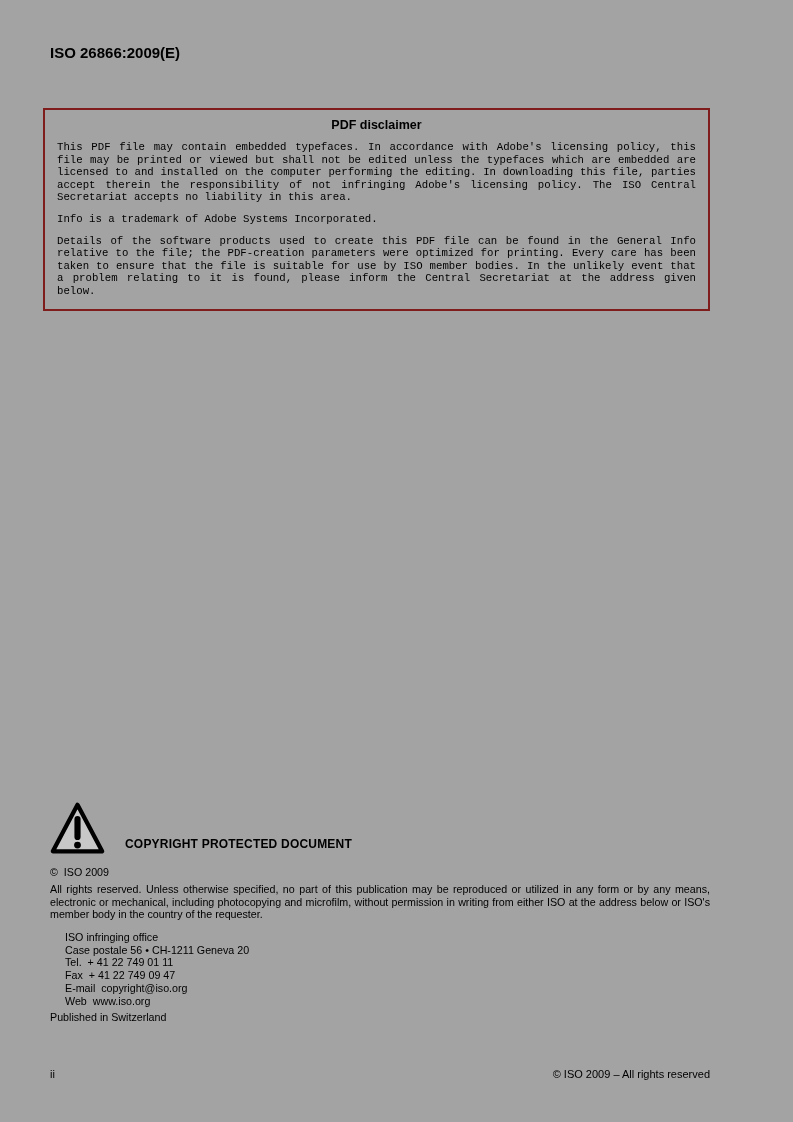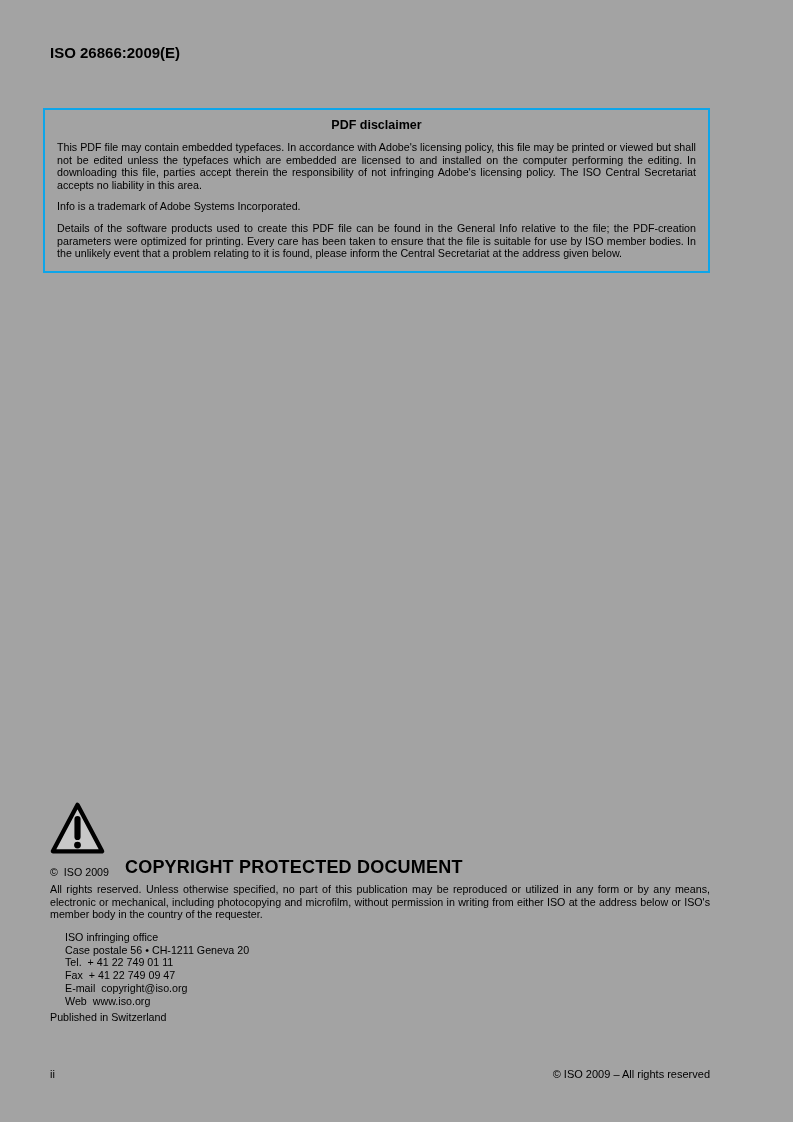--- a/index.html
+++ b/index.html
@@ -18,51 +18,51 @@
     left: 50px;
     top: 44px;
     font-size: 15px;
     font-weight: bold;
   }
   .disclaimer-box {
     position: absolute;
     left: 43px;
     top: 108px;
     width: 667px;
-    border: 2px solid #0ea5e9;
+    border: 2px solid #7f1d1d;
     padding: 8px 12px 11px 12px;
   }
   .disclaimer-title {
     text-align: center;
     font-size: 12.5px;
     font-weight: bold;
     margin-bottom: 9px;
   }
   .disclaimer-box p {
     font-size: 10.7px;
     line-height: 12.6px;
     text-align: justify;
     margin-bottom: 9px;
+    font-family: Liberation Mono, monospace;
   }
   .disclaimer-box p:last-child { margin-bottom: 0; }
   .warning-icon {
     position: absolute;
     left: 49px;
     top: 801px;
     width: 57px;
     height: 55px;
   }
   .copyright-heading {
     position: absolute;
     left: 125px;
     top: 837px;
-    font-size: 18px;
+    font-size: 12px;
     font-weight: bold;
     letter-spacing: 0.2px;
-    margin-top: 20px;
   }
   .copyright-notice {
     position: absolute;
     left: 50px;
     top: 866px;
     font-size: 10.7px;
     white-space: pre-wrap;
   }
   .copyright-body {
     position: absolute;

